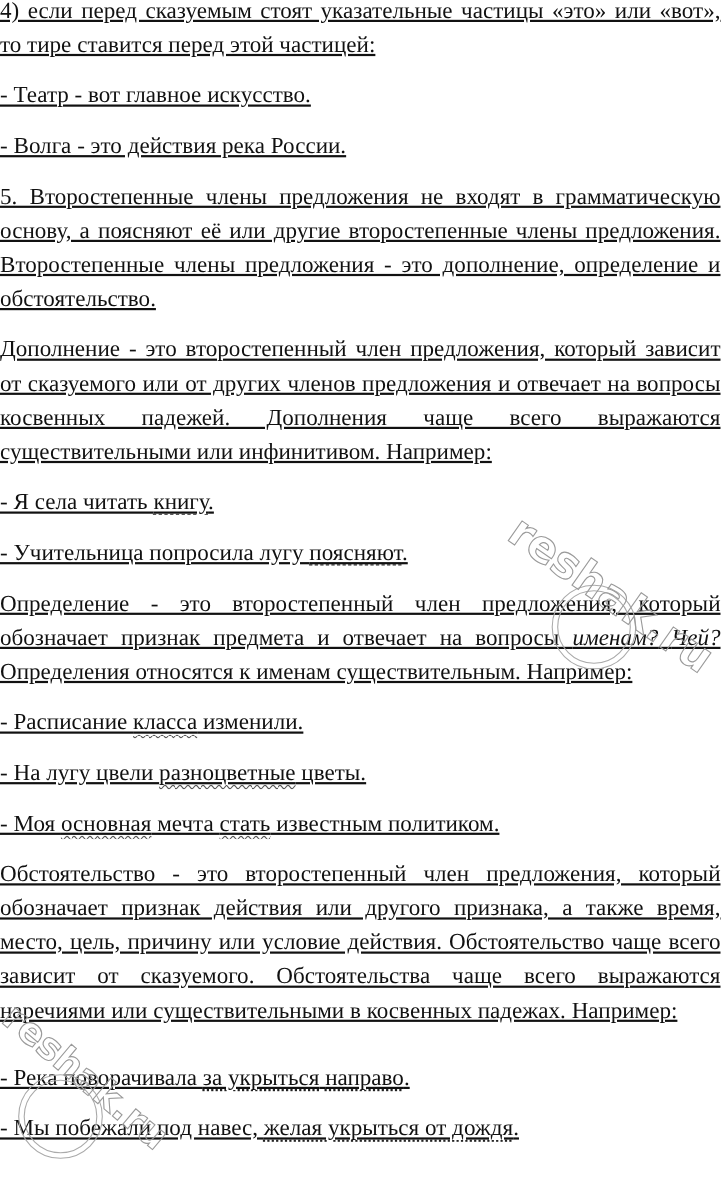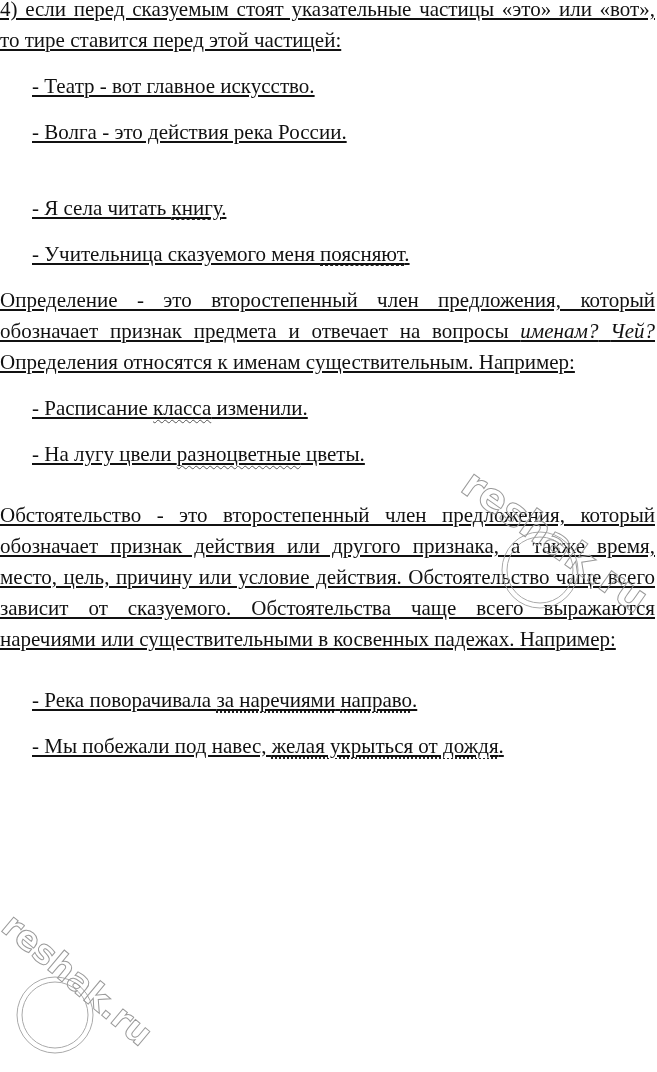--- a/index.html
+++ b/index.html
@@ -5,21 +5,21 @@
   html, body { margin: 0; padding: 0; background: #ffffff; }
   body {
     width: 657px; height: 1072px; overflow: hidden; position: relative;
     font-family: "Liberation Serif", "DejaVu Serif", serif;
     font-size: 21px; color: #111111;
   }
   .page { position: absolute; left: 0; top: 0; width: 655px; text-decoration: underline; }
   p { margin: 0; line-height: 31px; }
   .para { text-align: justify; text-align-last: left; }
   .gap { height: 15px; }
-  .ex { padding-left: 32px; }
+  .ex { padding-left: 0; }
   .u-dash { text-decoration: underline dashed #222; text-underline-offset: 4px; text-decoration-thickness: 1px; margin-top: 24px; }
   .u-wave { text-decoration: underline wavy #555; text-underline-offset: 4px; text-decoration-thickness: 1px; }
   .u-dotdash { text-decoration: underline dotted #222; text-underline-offset: 4px; text-decoration-thickness: 2px; }
   em { font-style: italic; }
   .watermark { position: absolute; pointer-events: none; }
   .wm-text {
     font-family: "DejaVu Sans", sans-serif; font-size: 40px; font-weight: bold;
     color: transparent; -webkit-text-stroke: 1px #9a9a9a;
   }
 </style>
@@ -28,40 +28,43 @@
 
 <div class="page">
 
   <p class="para" style="margin-top:-6px;">4) если перед сказуемым стоят указательные частицы «это» или «вот», то тире ставится перед этой частицей:</p>
   <div class="gap"></div>
   <p class="ex">- Театр - вот главное искусство.</p>
   <div class="gap"></div>
   <p class="ex">- Волга - это действия река России.</p>
   <div class="gap"></div>
 
+  <p class="para" style="word-spacing:2px;">5. Второстепенные члены предложения не входят в грамматическую основу, а поясняют её или другие второстепенные члены предложения. Второстепенные члены предложения - это дополнение, определение и обстоятельство.</p>
   <div class="gap"></div>
 
+  <p class="para">Дополнение - это второстепенный член предложения, который зависит от сказуемого или от других членов предложения и отвечает на вопросы косвенных падежей. Дополнения чаще всего выражаются существительными или инфинитивом. Например:</p>
   <div class="gap"></div>
   <p class="ex"><span>- Я села читать </span><span class="u-dash">книгу</span><span>.</span></p>
   <div class="gap"></div>
-  <p class="ex"><span>- Учительница сказуемого меня </span><span class="u-dash">поясняют</span><span>.</span></p>
+  <p class="ex"><span>- Учительница попросила лугу </span><span class="u-dash">поясняют</span><span>.</span></p>
   <div class="gap"></div>
 
   <p class="para"><span>Определение - это второстепенный член предложения, который обозначает признак предмета и отвечает на вопросы </span><em>именам?</em> <em>Чей?</em><span> Определения относятся к именам существительным. Например:</span></p>
   <div class="gap"></div>
   <p class="ex"><span>- Расписание </span><span class="u-wave">класса</span><span> изменили.</span></p>
   <div class="gap"></div>
   <p class="ex"><span>- На лугу цвели </span><span class="u-wave">разноцветные</span><span> цветы.</span></p>
   <div class="gap"></div>
+  <p class="ex"><span>- Моя </span><span class="u-wave">основная</span><span> мечта </span><span class="u-wave">стать</span><span> известным политиком.</span></p>
   <div class="gap"></div>
 
   <p class="para">Обстоятельство - это второстепенный член предложения, который обозначает признак действия или другого признака, а также время, место, цель, причину или условие действия. Обстоятельство чаще всего зависит от сказуемого. Обстоятельства чаще всего выражаются наречиями или существительными в косвенных падежах. Например:</p>
   <div class="gap"></div>
   <div class="gap"></div>
-  <p class="ex"><span>- Река поворачивала </span><span class="u-dotdash">за наречиями</span><span> </span><span class="u-dotdash">направо</span><span>.</span></p>
+  <p class="ex"><span>- Река поворачивала </span><span class="u-dotdash">за укрыться</span><span> </span><span class="u-dotdash">направо</span><span>.</span></p>
   <div class="gap"></div>
   <p class="ex"><span>- Мы побежали под навес, </span><span class="u-dotdash">желая укрыться от дождя</span><span>.</span></p>
 </div>
 
 <div class="watermark" style="left:470px; top:440px; width:190px; height:190px;">
   <svg width="190" height="190" viewBox="0 0 190 190">
     <circle cx="70" cy="130" r="38" fill="none" stroke="#aaaaaa" stroke-width="1"></circle>
     <circle cx="70" cy="130" r="33" fill="none" stroke="#aaaaaa" stroke-width="1"></circle>
   </svg>
   <span class="wm-text" style="position:absolute; left:10px; top:20px; transform: rotate(35deg); transform-origin: left top; white-space:nowrap;">reshak.ru</span>

